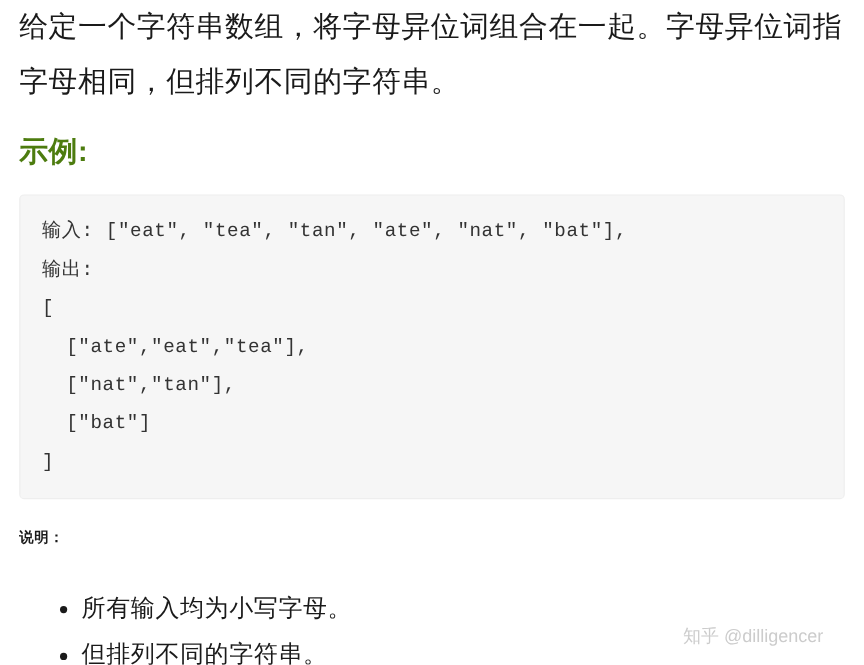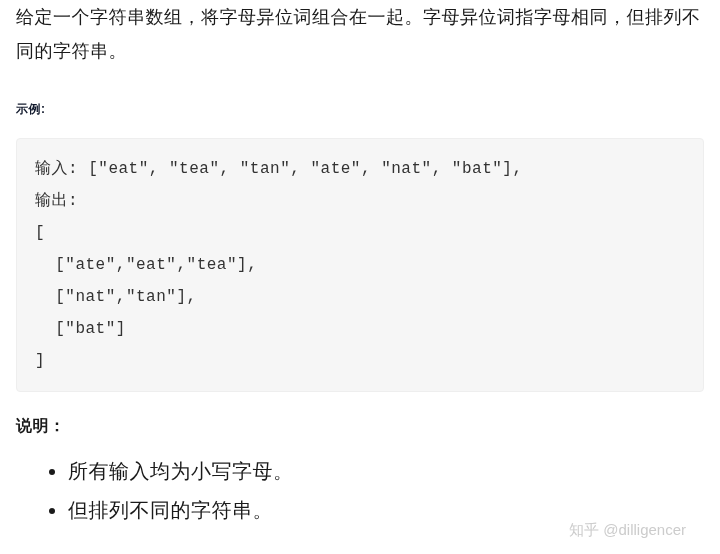--- a/index.html
+++ b/index.html
@@ -10,51 +10,51 @@
     body {
       width: 720px;
       height: 554px;
       font-family: -apple-system, BlinkMacSystemFont, "Segoe UI", "PingFang SC", "Microsoft YaHei", sans-serif;
       background: #ffffff;
       color: #1a1a1a;
       padding: 0 16px;
       position: relative;
     }
     .description {
-      font-size: 18px;
+      font-size: 24px;
       line-height: 1.9;
       color: #1a1a1a;
-      margin-bottom: 33px;
+      margin-bottom: 19px;
       letter-spacing: 0.5px;
     }
     .section-heading {
-      font-size: 12px;
+      font-size: 24px;
       font-weight: 700;
-      color: #0f172a;
+      color: #4d7c0f;
       margin-bottom: 20px;
       letter-spacing: 0.5px;
     }
     .code-block {
       background: #f6f6f6;
       border: 1px solid #eeeeee;
       border-radius: 4px;
       padding: 14px 18px;
       font-family: "Courier New", Consolas, Monaco, monospace;
       font-size: 16px;
       line-height: 2.0;
       color: #333333;
       margin-bottom: 24px;
       white-space: pre;
       letter-spacing: 0.5px;
     }
     .notes-heading {
-      font-size: 16px;
+      font-size: 12px;
       font-weight: 700;
       color: #1a1a1a;
-      margin-bottom: 16px;
+      margin-bottom: 32px;
       letter-spacing: 0.5px;
     }
     .notes-list {
       list-style: disc;
       padding-left: 52px;
       font-size: 20px;
       line-height: 1.85;
       color: #1a1a1a;
       letter-spacing: 0.5px;
     }

